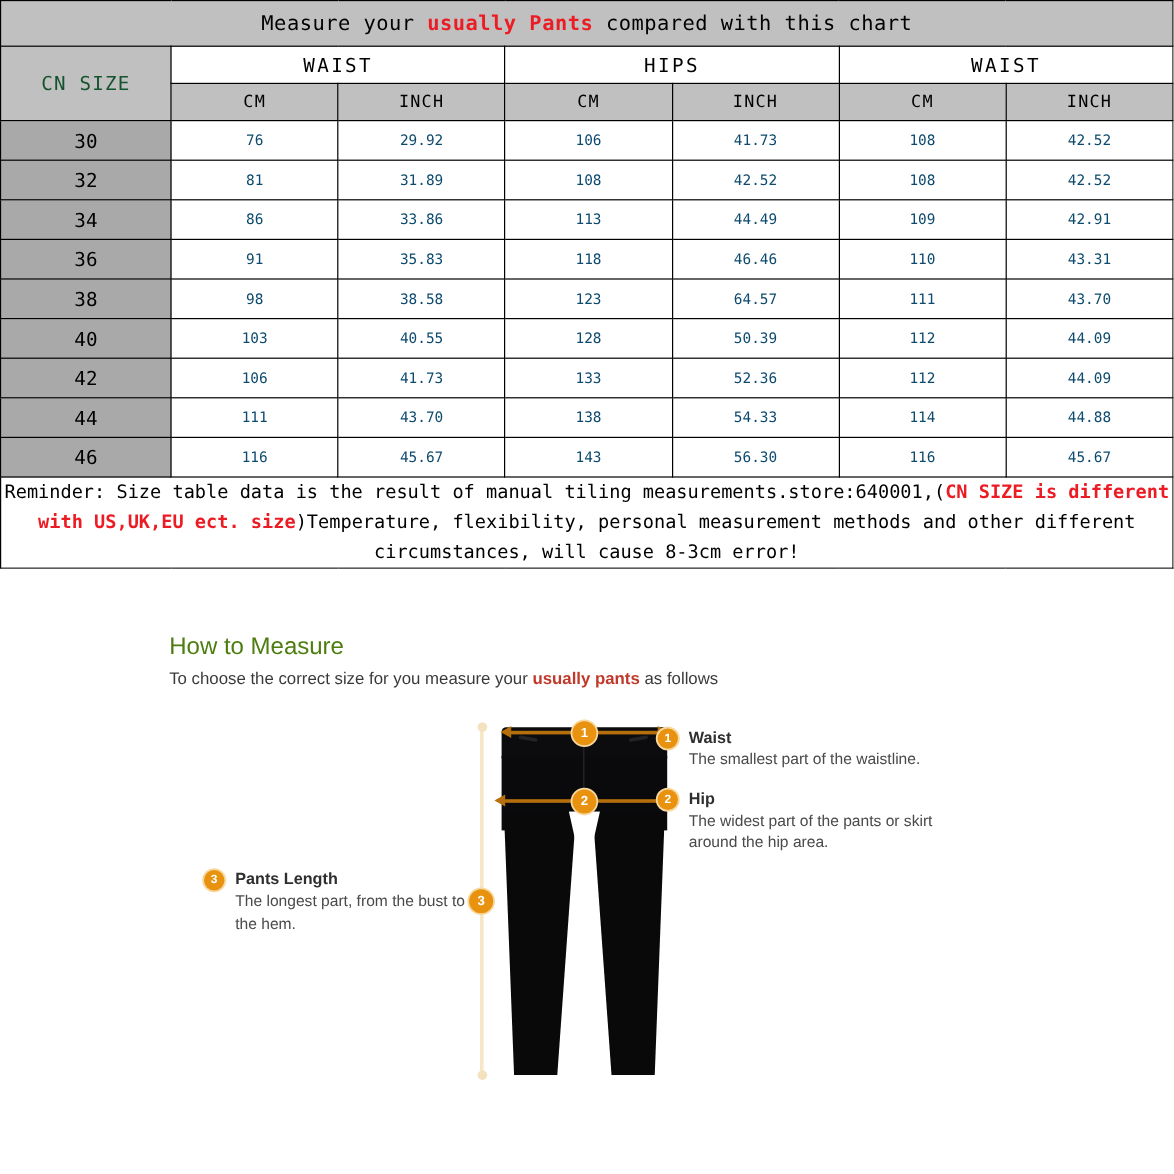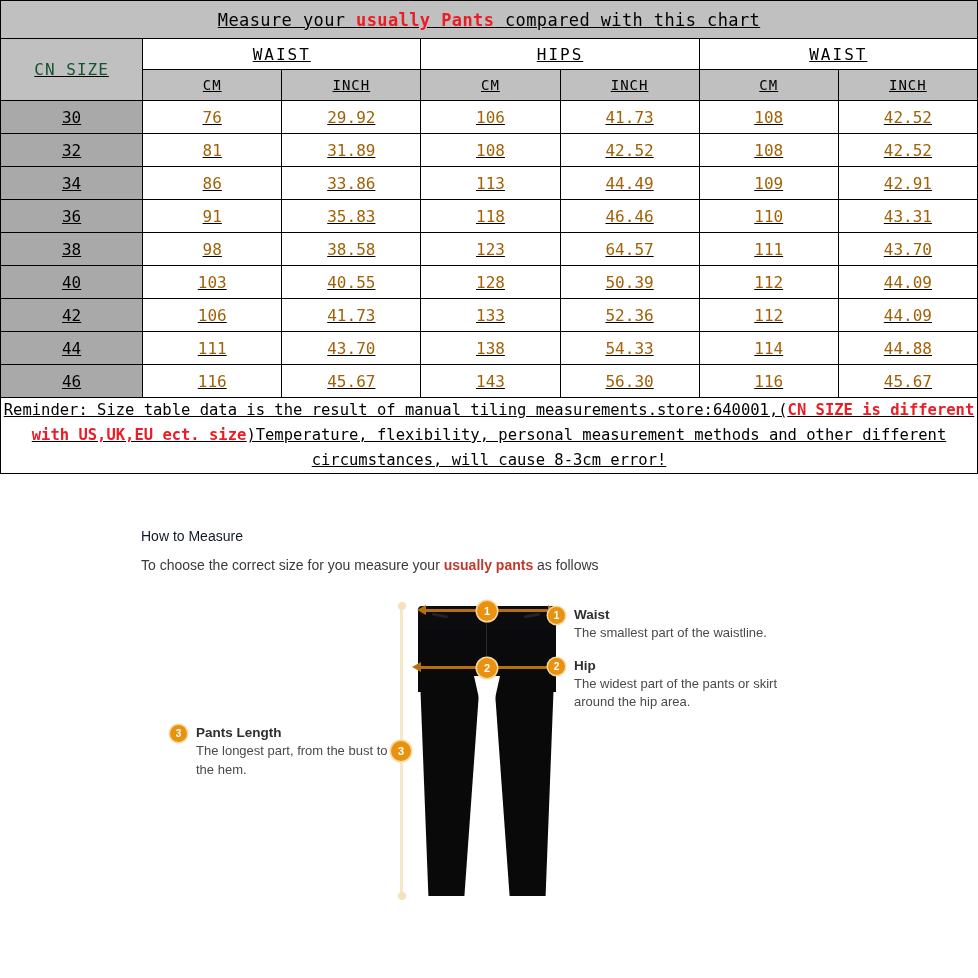--- a/index.html
+++ b/index.html
@@ -9,21 +9,20 @@
     height: 978px;
     background: #ffffff;
     font-family: "Liberation Sans", sans-serif;
     overflow: hidden;
   }
 
   
   .table-wrap {
     width: 978px;
     padding: 0;
-    text-decoration: underline;
   }
   table.size-table {
     width: 978px;
     border-collapse: collapse;
     table-layout: fixed;
     font-family: "DejaVu Sans Mono", monospace;
   }
   table.size-table td,
   table.size-table th {
     border: 1px solid #000000;
@@ -66,23 +65,23 @@
   }
   .size-cell {
     background: #a9a9a9;
     font-weight: bold;
     font-size: 16px;
     height: 33px;
     color: #000;
   }
   .val-cell {
     background: #ffffff;
-    font-size: 16px;
+    font-size: 12px;
     height: 33px;
-    color: #a16207;
+    color: #0c4a6e;
   }
   .note-cell {
     background: #ffffff;
     font-size: 15.5px;
     line-height: 25px;
     text-align: center;
     padding: 4px 6px 6px 6px;
     color: #000;
   }
   .note-cell .hl {
@@ -95,22 +94,22 @@
     position: relative;
     width: 978px;
     height: 492px;
     background: #ffffff;
     font-family: "Liberation Sans", sans-serif;
   }
   .howto-title {
     position: absolute;
     left: 141px;
     top: 54px;
-    font-size: 14px;
-    color: #0f172a;
+    font-size: 20px;
+    color: #4d7c0f;
     font-weight: normal;
   }
   .howto-sub {
     position: absolute;
     left: 141px;
     top: 83px;
     font-size: 14px;
     color: #3a3a3a;
     white-space: nowrap;
   }

